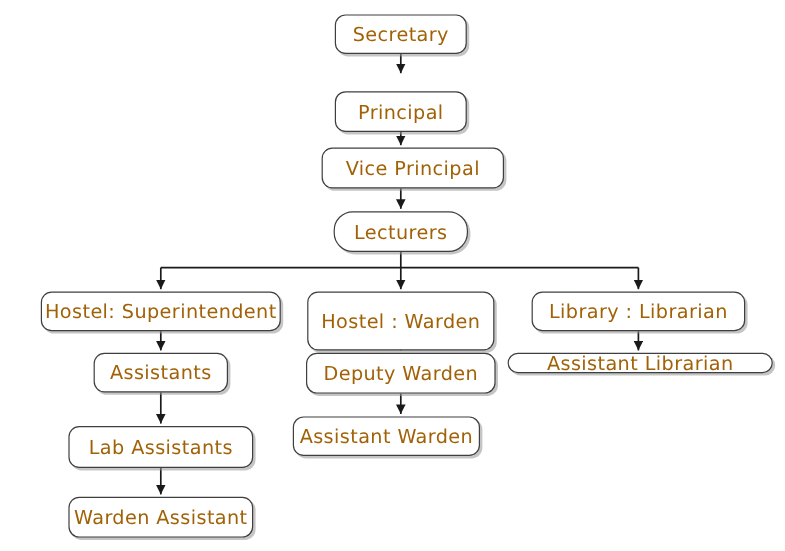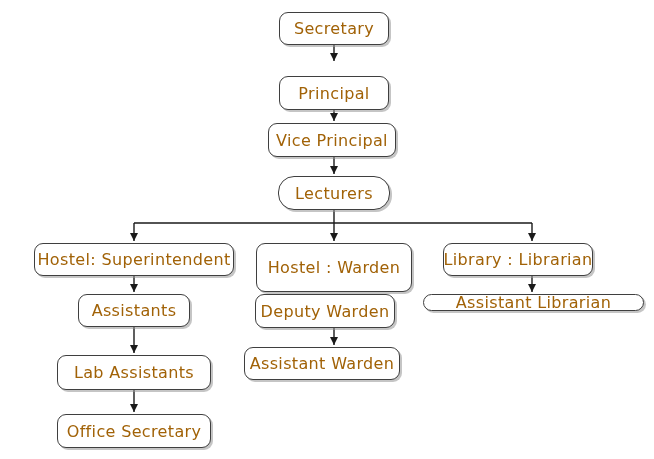--- a/index.html
+++ b/index.html
@@ -67,29 +67,29 @@
 
       <line x1="334" y1="276" x2="334" y2="292" marker-end="url(#arrow)"></line>
       <line x1="334" y1="328" x2="334" y2="345" marker-end="url(#arrow)"></line>
 
       <line x1="532" y1="276" x2="532" y2="292" marker-end="url(#arrow)"></line>
     </g>
   </svg>
 
   <div class="node" style="left:279px; top:12px;  width:110px; height:33px;">Secretary</div>
   <div class="node" style="left:279px; top:63px;  width:110px; height:34px;margin-top:13px;">Principal</div>
-  <div class="node" style="left:268px; top:123px; width:128px; height:34px;">Vice Principal</div>
+  <div class="node" style="left:268px; top:123px; width:152px; height:34px;">Vice Principal</div>
   <div class="node" style="left:278px; top:176px; width:112px; height:34px;border-radius:16px;">Lecturers</div>
 
   <div class="node" style="left:34px;  top:243px; width:200px; height:33px;">Hostel: Superintendent</div>
   <div class="node" style="left:256px; top:243px; width:156px; height:49px;">Hostel : Warden</div>
-  <div class="node" style="left:443px; top:243px; width:150px; height:33px;">Library : Librarian</div>
+  <div class="node" style="left:443px; top:243px; width:178px; height:33px;">Library : Librarian</div>
 
   <div class="node" style="left:57px;  top:355px; width:154px; height:35px;">Lab Assistants</div>
   <div class="node" style="left:78px;  top:294px; width:112px; height:33px;">Assistants</div>
-  <div class="node" style="left:57px;  top:414px; width:154px; height:34px;">Office Secretary</div>
+  <div class="node" style="left:57px;  top:414px; width:154px; height:34px;">Warden Assistant</div>
 
-  <div class="node" style="left:255px; top:294px; width:140px; height:34px;">Deputy Warden</div>
+  <div class="node" style="left:255px; top:294px; width:158px; height:34px;">Deputy Warden</div>
   <div class="node" style="left:244px; top:347px; width:156px; height:33px;">Assistant Warden</div>
 
   <div class="node" style="left:423px; top:294px; width:221px; height:17px;">Assistant Librarian</div>
 
 </div>
 
 </body></html>

